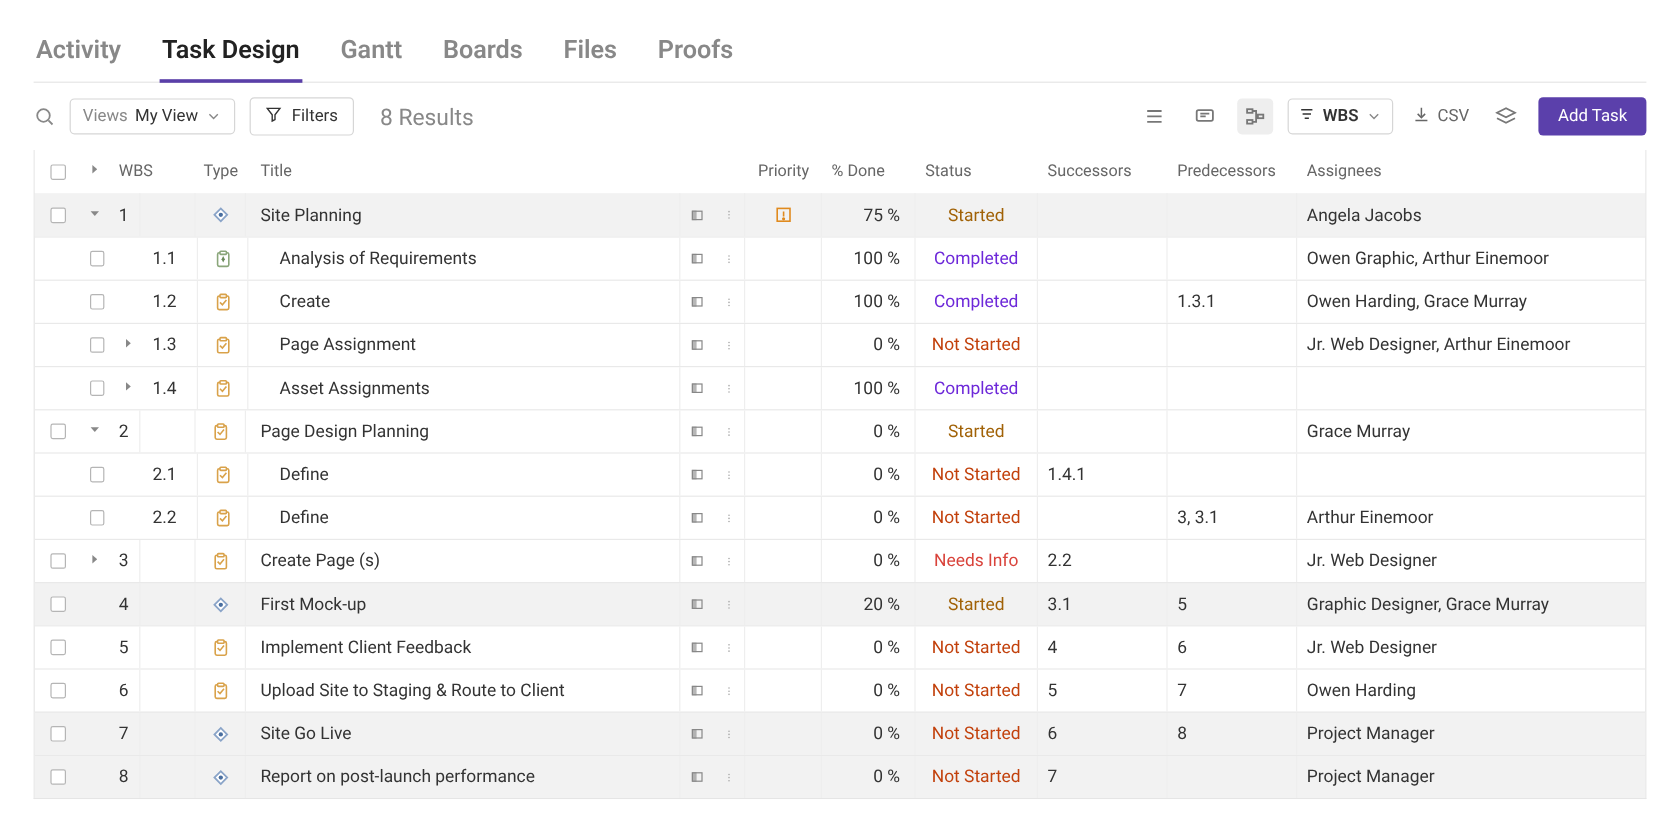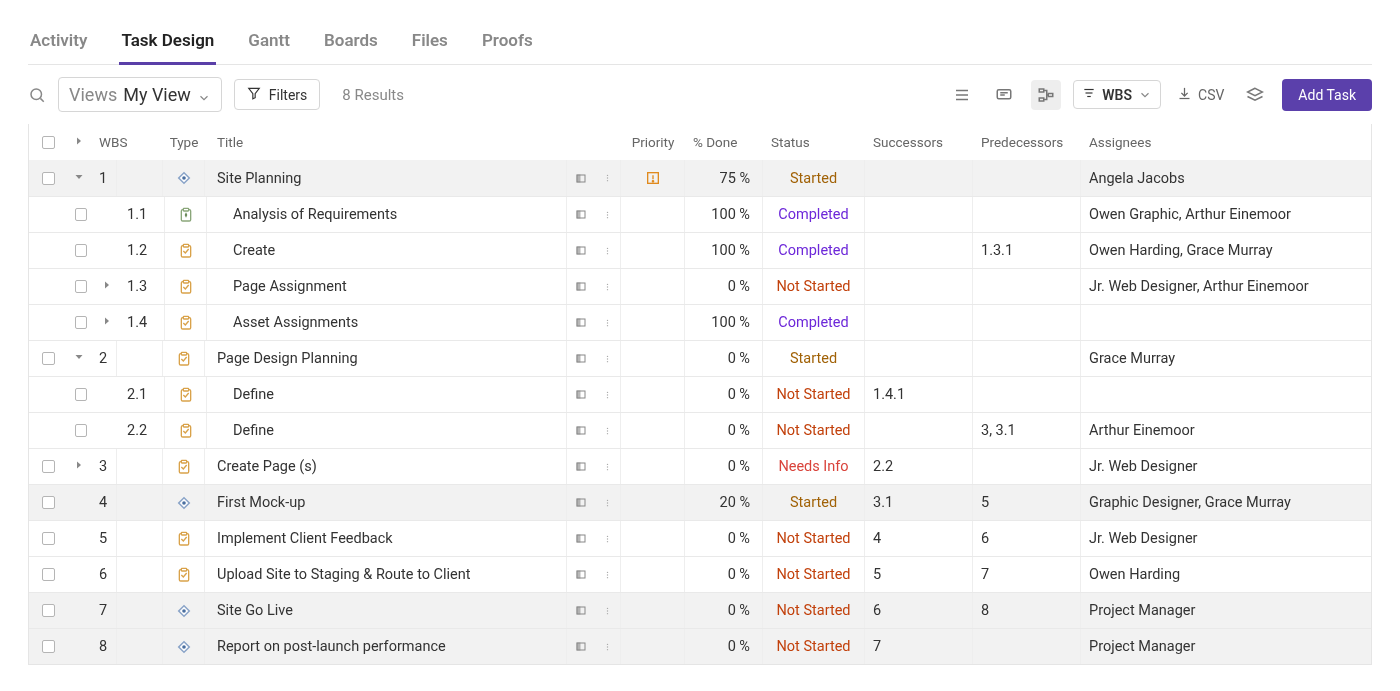--- a/index.html
+++ b/index.html
@@ -2,30 +2,30 @@
 <html><head>
 <meta charset="utf-8">
 <style>
   * { box-sizing: border-box; margin: 0; padding: 0; }
   html, body { font-family: -apple-system, "Segoe UI", Roboto, Arial, sans-serif; font-size: 14px; color: #333; background: #fff; }
   body { width: 1400px; }
 
   .page { padding: 8px 28px 0 28px; }
 
   .tabs { display: flex; gap: 30px; align-items: flex-end; padding-top: 14px; border-bottom: 1px solid #e5e5e5; }
-  .tab { padding: 8px 2px 12px; color: #888; font-size: 17px; font-weight: 600; cursor: pointer; border-bottom: 3px solid transparent; margin-bottom: -1px; }
+  .tab { padding: 8px 2px 12px; color: #888; font-size: 21px; font-weight: 600; cursor: pointer; border-bottom: 3px solid transparent; margin-bottom: -1px; }
   .tab.active { color: #222; border-bottom-color: #5a3fa8; }
 
   .toolbar { display: flex; align-items: center; gap: 12px; padding: 12px 0; }
   .search-ico { width: 18px; height: 18px; color: #888; }
-  .select-box { border: 1px solid #d6d6d6; border-radius: 4px; display: flex; align-items: center; padding: 6px 10px; gap: 6px; cursor: pointer; font-size: 18px; }
+  .select-box { border: 1px solid #d6d6d6; border-radius: 4px; display: flex; align-items: center; padding: 6px 10px; gap: 6px; cursor: pointer; font-size: 14px; }
   .select-views .lab { color: #888; }
   .chev { width: 14px; height: 14px; color: #888; }
   .filters-btn { border: 1px solid #d6d6d6; border-radius: 4px; padding: 6px 12px; display: flex; align-items: center; gap: 8px; cursor: pointer; }
-  .results { color: #888; font-size: 15px; margin-left: 10px; }
+  .results { color: #888; font-size: 19px; margin-left: 10px; }
   .toolbar .spacer { flex: 1; }
   .tool-ico { width: 30px; height: 30px; display: flex; align-items: center; justify-content: center; color: #777; cursor: pointer; border-radius: 4px; }
   .tool-ico.active { background: #eee; }
   .sort-box { border: 1px solid #d6d6d6; border-radius: 4px; padding: 5px 8px; display: flex; align-items: center; gap: 6px; cursor: pointer; }
   .csv-btn { display: flex; align-items: center; gap: 6px; color: #666; cursor: pointer; padding: 5px 4px; }
   .add-btn { background: #5b40ab; color: #fff; padding: 8px 16px; border-radius: 4px; font-size: 14px; cursor: pointer; }
 
   .grid { border: 1px solid #e5e5e5; border-top: none; font-size: 14.5px; }
   .row { display: flex; align-items: stretch; min-height: 36px; border-top: 1px solid #e9e9e9; }
   .row:first-child { border-top: none; background: #fff; }

